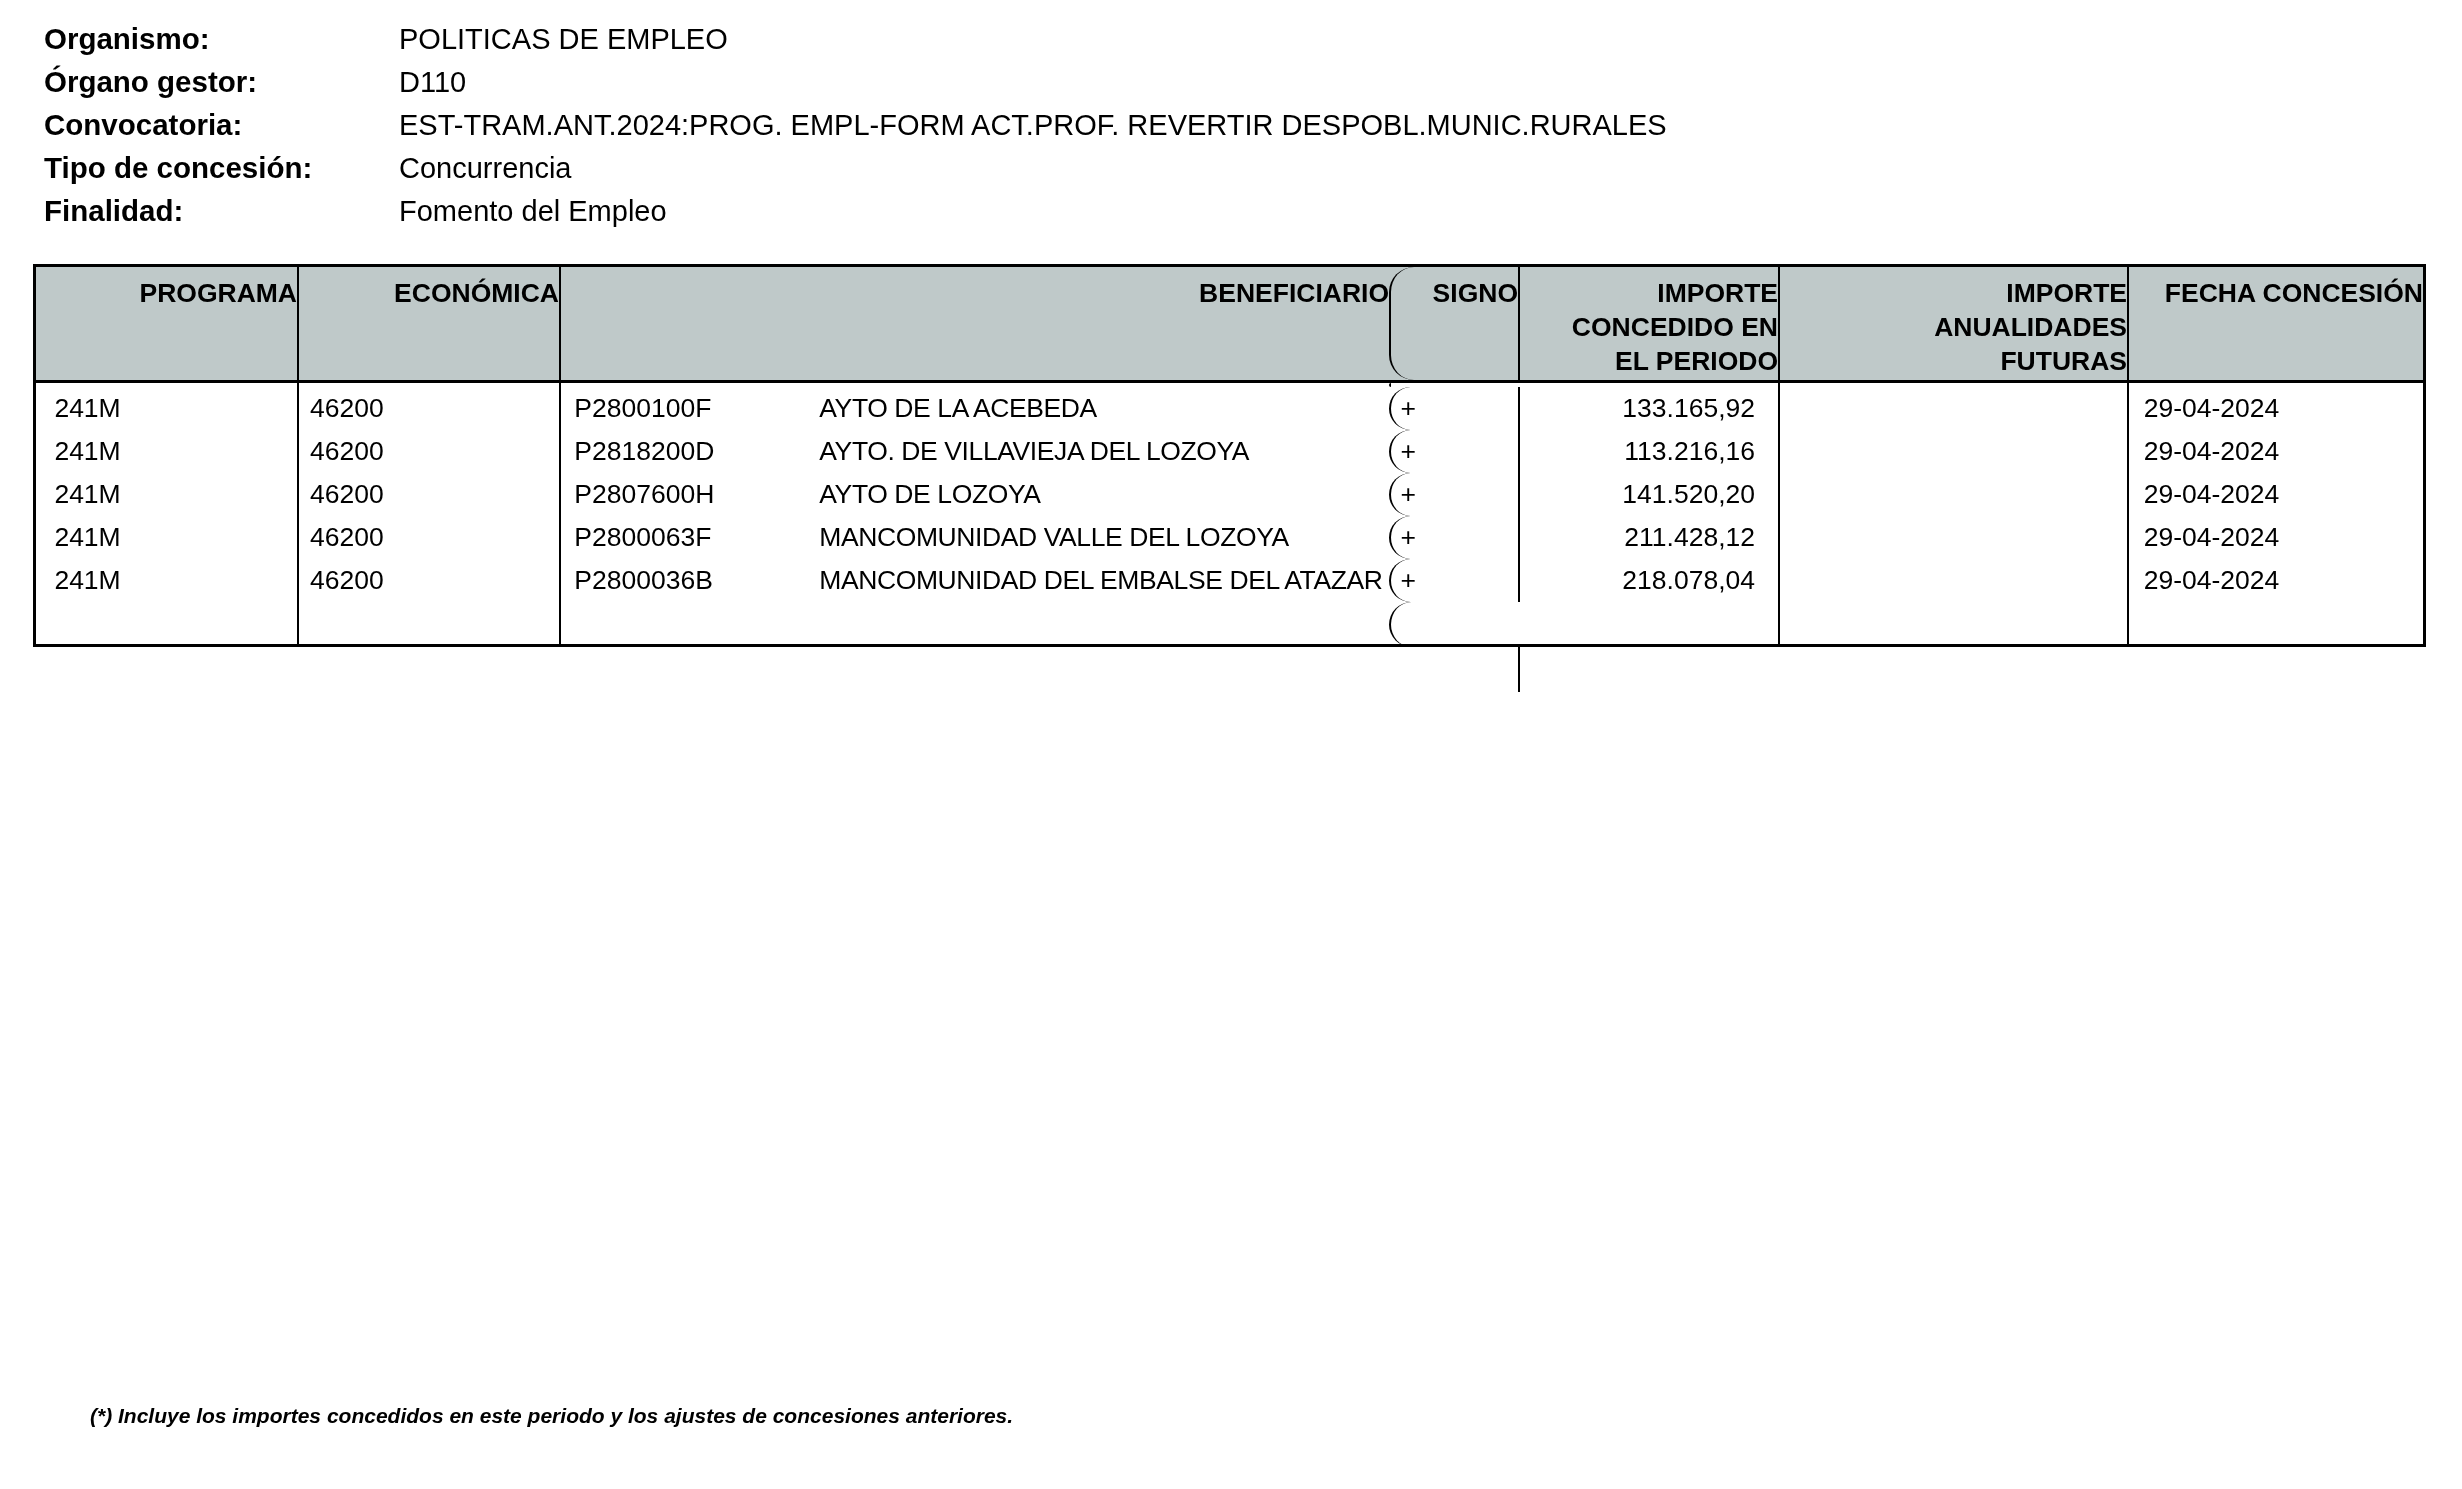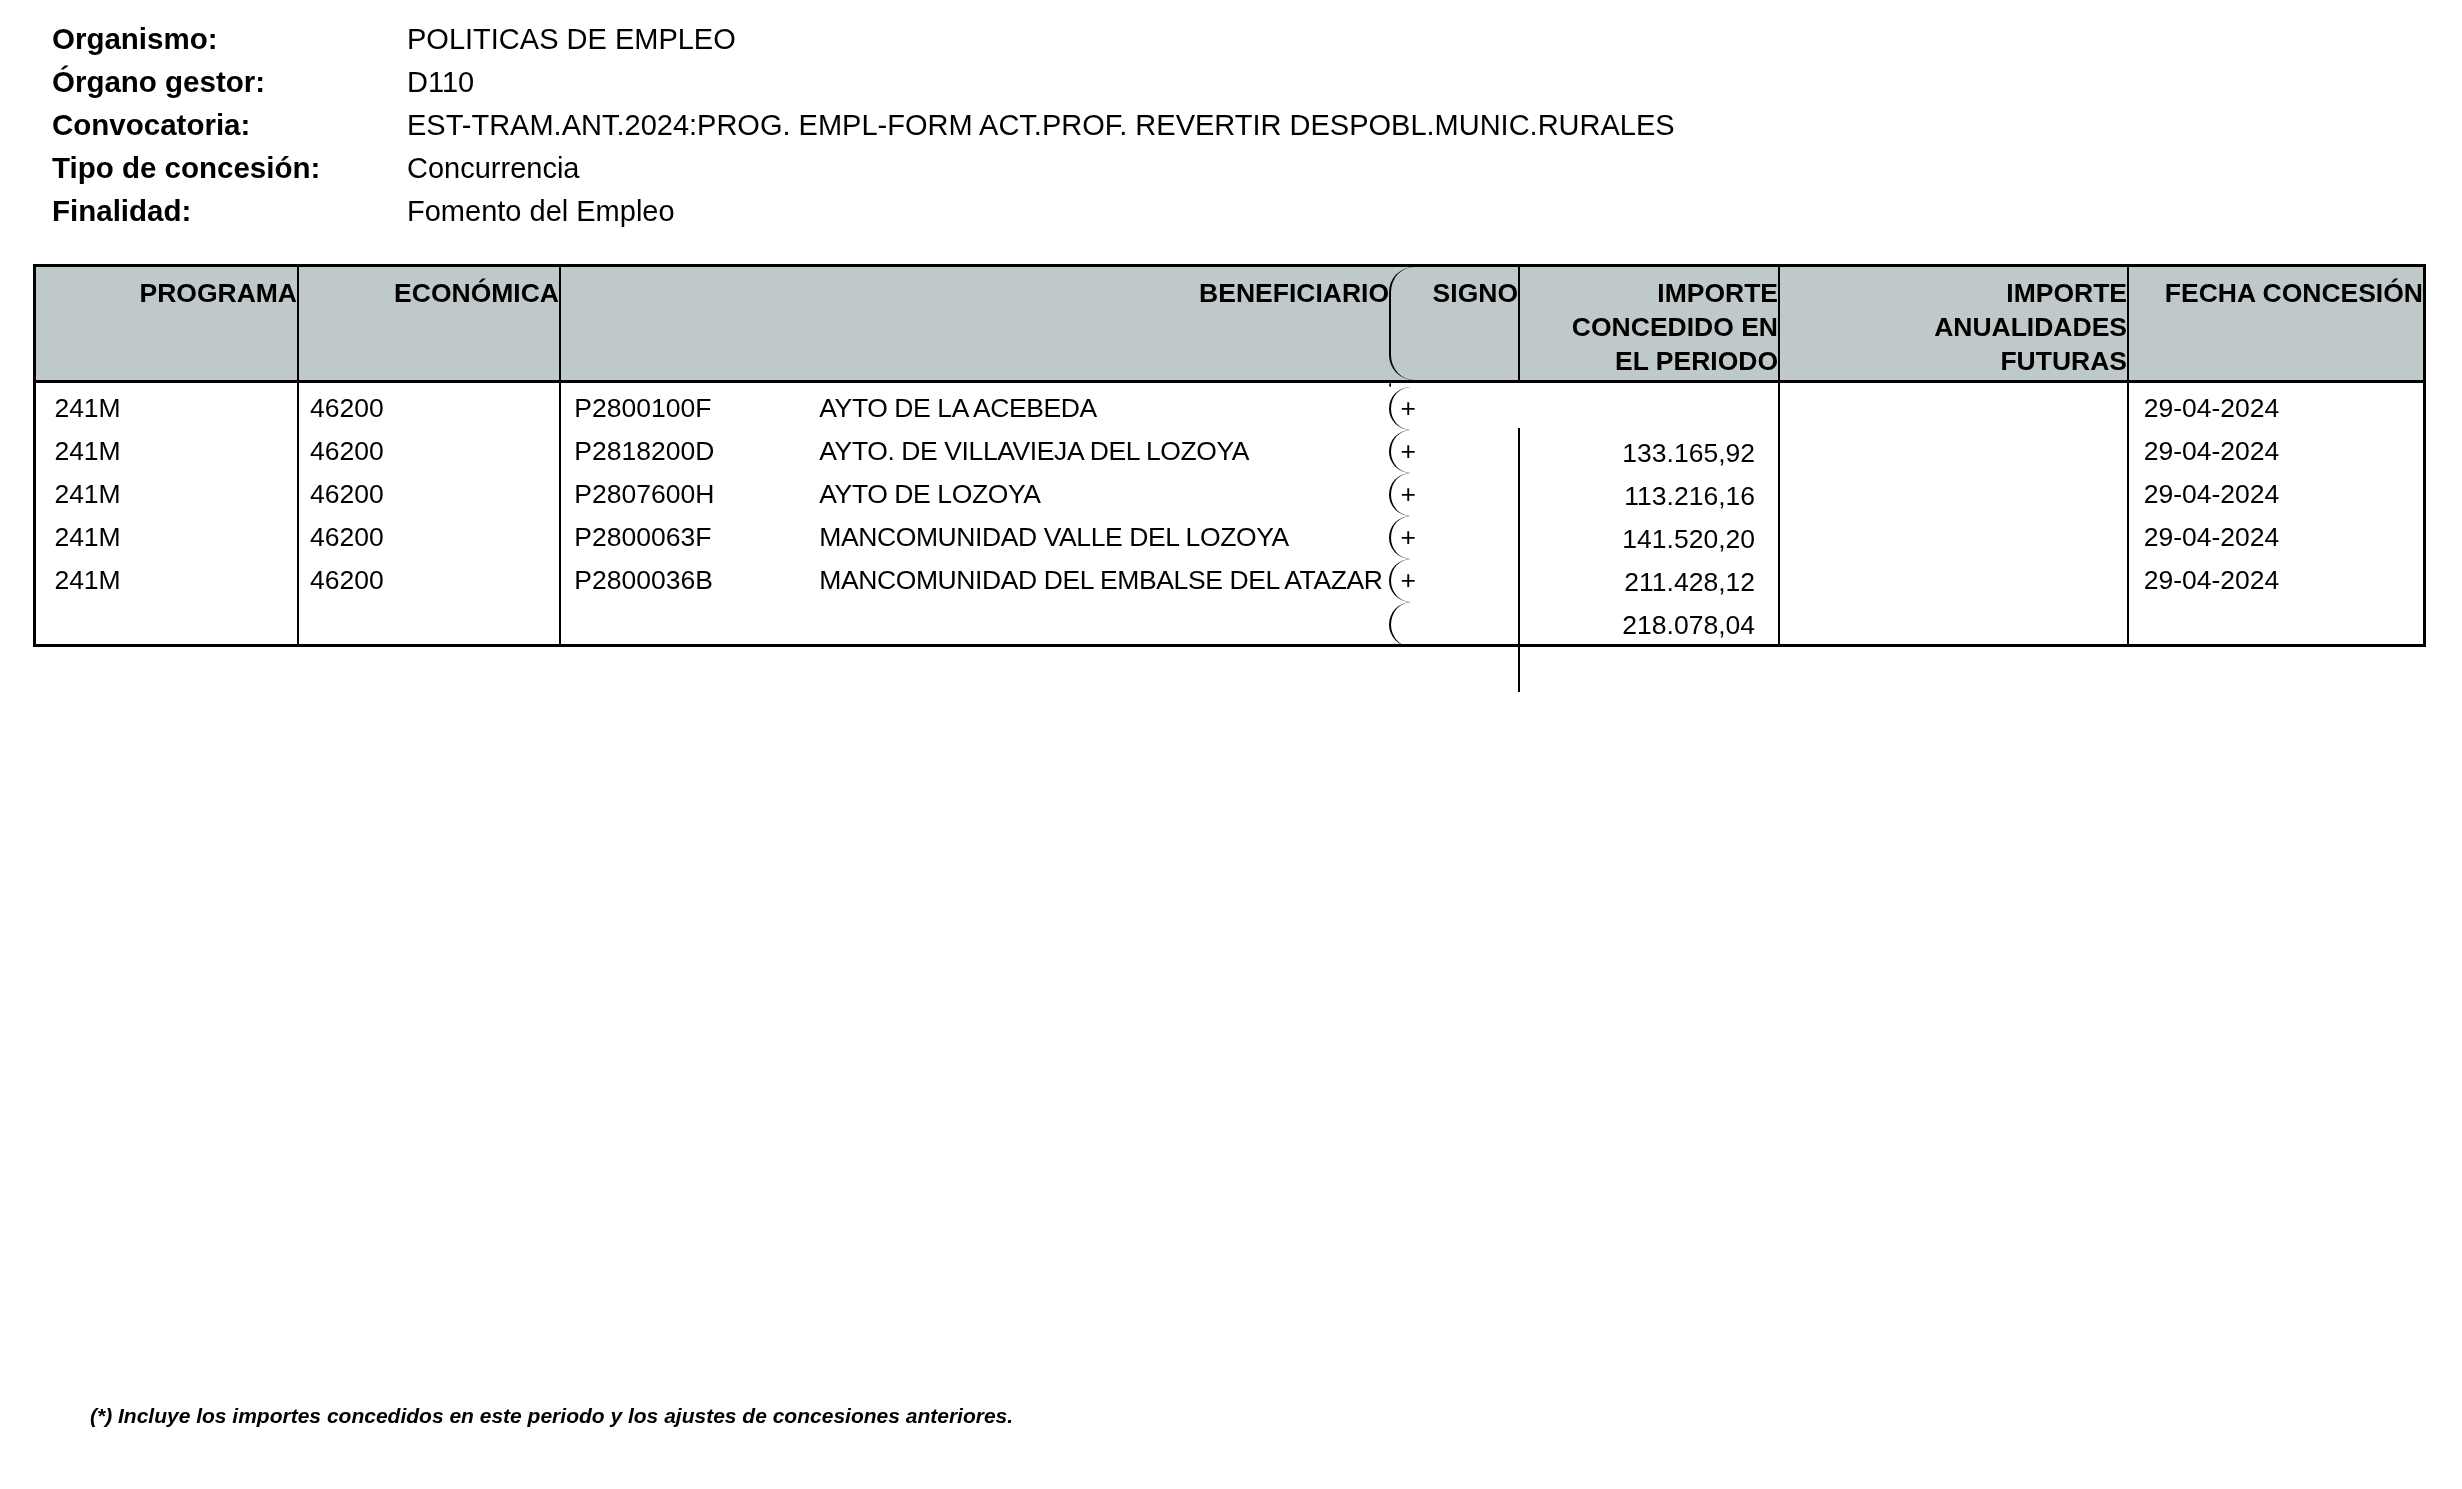--- a/index.html
+++ b/index.html
@@ -13,21 +13,21 @@
     height: 1489px;
     background: #ffffff;
     color: #000000;
     font-family: "Liberation Sans", sans-serif;
     overflow: hidden;
   }
 
   
   .meta {
     position: absolute;
-    left: 52px;
+    left: 44px;
     top: 17.7px;
   }
   .meta-row {
     display: flex;
     height: 43px;
     align-items: center;
   }
   .meta-label {
     width: 355px;
     flex: none;
@@ -75,21 +75,21 @@
 
   .tbody {
     flex: 1;
     display: flex;
     flex-direction: column;
   }
   .drow {
     display: flex;
     flex: none;
   }
-  .drow-data { height: 43px; }
+  .drow-data { height: 43px; align-items: flex-end; }
   .drow-spacer { height: 3.7px; }
   .drow-filler { flex: 1; }
   .td {
     box-sizing: border-box;
     border-left: 2.9px solid var(--border-color, #000);
     height: 100%;
     display: flex;
     align-items: center;
     font-size: 26.5px;
     white-space: nowrap;

